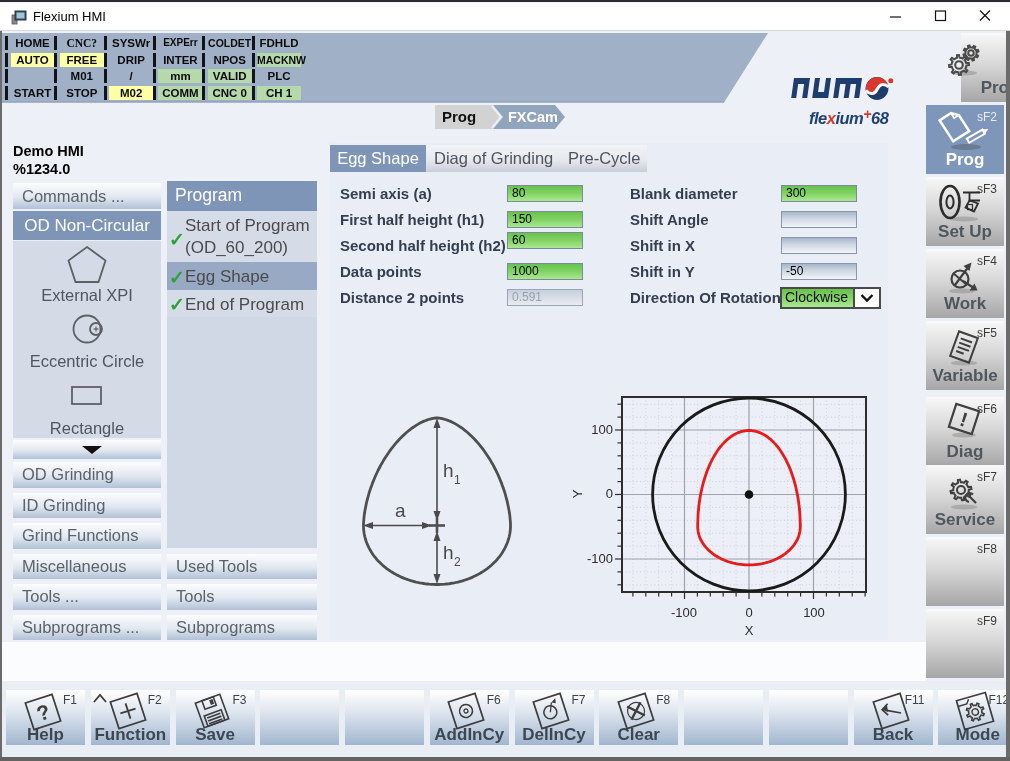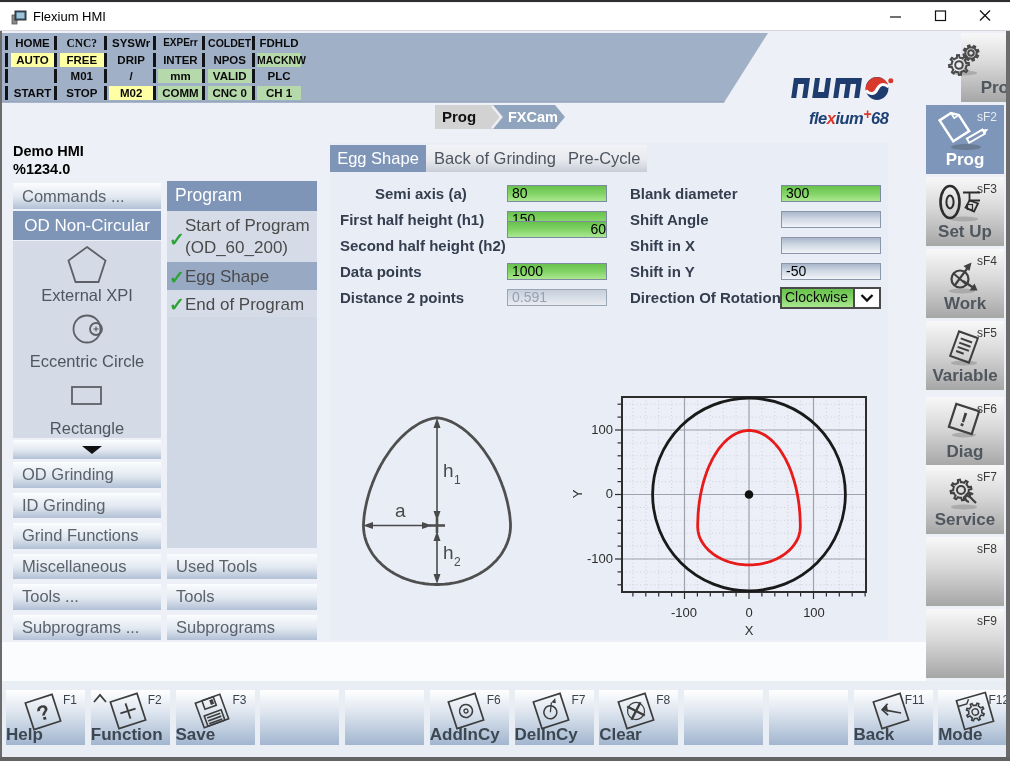--- a/index.html
+++ b/index.html
@@ -15,26 +15,26 @@
  background:linear-gradient(#fbfdfe,#e3e9f1 52%,#b2c1d6);
  color:#5b626c;font-size:16.5px;line-height:25.5px;padding-left:9px;box-sizing:border-box;}
 .sbtn{position:absolute;left:926px;width:78px;height:69px;
  background:linear-gradient(#f8f8f8,#d8d8d8 45%,#a6a6a6);}
 .sbtn .sf{position:absolute;top:5px;right:7px;font-size:12px;color:#3a3a3a;}
 .sbtn .lbl{position:absolute;bottom:4px;width:100%;text-align:center;
  font-size:17px;font-weight:bold;color:#4f565e;}
 .fbtn{position:absolute;top:690px;width:79px;height:54.5px;
  background:linear-gradient(#ffffff,#dce4ee 42%,#a2b6cf);}
 .fbtn .fk{position:absolute;top:3px;right:8px;font-size:12px;color:#3a424c;}
-.fbtn .lbl{position:absolute;bottom:0px;width:100%;text-align:left;
+.fbtn .lbl{position:absolute;bottom:0px;width:100%;text-align:center;
  font-size:17px;font-weight:bold;color:#3d4752;}
 .hdr{background:#7e95b8;color:#fff;}
 .formlbl{position:absolute;font-size:15px;font-weight:bold;color:#343e4e;white-space:nowrap;}
-.inp{position:absolute;width:100px;height:17px;box-sizing:border-box;
- font-size:14px;line-height:15px;padding-left:4px;color:#000;white-space:nowrap;}
+.inp{position:absolute;width:76px;height:17px;box-sizing:border-box;
+ font-size:12px;line-height:15px;padding-left:4px;color:#000;white-space:nowrap;}
 .ingreen{background:linear-gradient(#68c24b,#82d366 50%,#abe890);border:1px solid #7b8a9e;}
 .ingray{background:linear-gradient(#a9b6ca,#cfd8e4 45%,#f2f4f8);border:1px solid #8a97ab;}
 .indis{background:linear-gradient(#c6cfdc,#e9ecf1);border:1px solid #9aa5b6;color:#97a0b0;}
 </style></head><body>
 
 <div class="abs" style="left:0;top:0;width:1010px;height:2px;background:#2e2e2e;"></div>
 <div class="abs" style="left:0;top:3px;width:1010px;height:28px;background:#ffffff;border-bottom:1px solid #d6d6d6;box-sizing:border-box;"></div>
 <svg class="abs" style="left:10px;top:8px" width="18" height="18">
 <rect x="2" y="7" width="5" height="9" fill="#8a8a8a" stroke="#555" stroke-width="0.8"></rect>
 <rect x="5" y="3" width="11" height="9" fill="#2e4f66" stroke="#333" stroke-width="1"></rect>
@@ -156,28 +156,28 @@
 <svg class="abs" style="left:430px;top:105px" width="150" height="25">
 <polygon points="5,0 63,0 73,12 63,24 5,24" fill="#d2d2d2"></polygon>
 <polygon points="63,0 125,0 135,12 125,24 63,24 73,12" fill="#91a4be"></polygon>
 <polyline points="62,1 71,12 62,23" fill="none" stroke="#eef0f6" stroke-width="2"></polyline>
 <text x="12" y="17" font-size="15" font-weight="bold" fill="#111" font-family="Liberation Sans,sans-serif">Prog</text>
 <text x="78" y="17" font-size="14.5" font-weight="bold" fill="#fff" font-family="Liberation Sans,sans-serif">FXCam</text>
 </svg>
 <div class="abs" style="left:330px;top:143px;width:558px;height:497px;background:#e9edf6;"></div>
 <div class="abs" style="left:426px;top:144.5px;width:221px;height:27px;background:linear-gradient(#f2f3f6,#e7e9ee 55%,#c8cdd8);"></div>
 <div class="abs hdr" style="left:330px;top:144.5px;width:96px;height:27px;line-height:27px;text-align:center;font-size:16.5px;">Egg Shape</div>
-<div class="abs" style="left:434px;top:149px;font-size:16.5px;color:#4d545e;">Back of Grinding</div>
+<div class="abs" style="left:434px;top:149px;font-size:16.5px;color:#4d545e;">Diag of Grinding</div>
 <div class="abs" style="left:568px;top:149px;font-size:16.5px;color:#4d545e;">Pre-Cycle</div>
-<div class="formlbl" style="left:340px;top:185px;margin-left:35px;">Semi axis (a)</div>
+<div class="formlbl" style="left:340px;top:185px;">Semi axis (a)</div>
 <div class="inp ingreen" style="left:507px;top:184.5px;">80</div>
 <div class="formlbl" style="left:340px;top:211px;">First half height (h1)</div>
 <div class="inp ingreen" style="left:507px;top:210.5px;">150</div>
 <div class="formlbl" style="left:340px;top:237px;">Second half height (h2)</div>
-<div class="inp ingreen" style="left:507px;top:221px;text-align:right;">60</div>
+<div class="inp ingreen" style="left:507px;top:232px;">60</div>
 <div class="formlbl" style="left:340px;top:263px;">Data points</div>
 <div class="inp ingreen" style="left:507px;top:262.5px;">1000</div>
 <div class="formlbl" style="left:340px;top:289px;">Distance 2 points</div>
 <div class="inp indis" style="left:507px;top:288.5px;">0.591</div>
 <div class="formlbl" style="left:630px;top:185px;">Blank diameter</div>
 <div class="inp ingreen" style="left:781px;top:184.5px;">300</div>
 <div class="formlbl" style="left:630px;top:211px;">Shift Angle</div>
 <div class="inp ingray" style="left:781px;top:210.5px;"></div>
 <div class="formlbl" style="left:630px;top:237px;">Shift in X</div>
 <div class="inp ingray" style="left:781px;top:236.5px;"></div>

